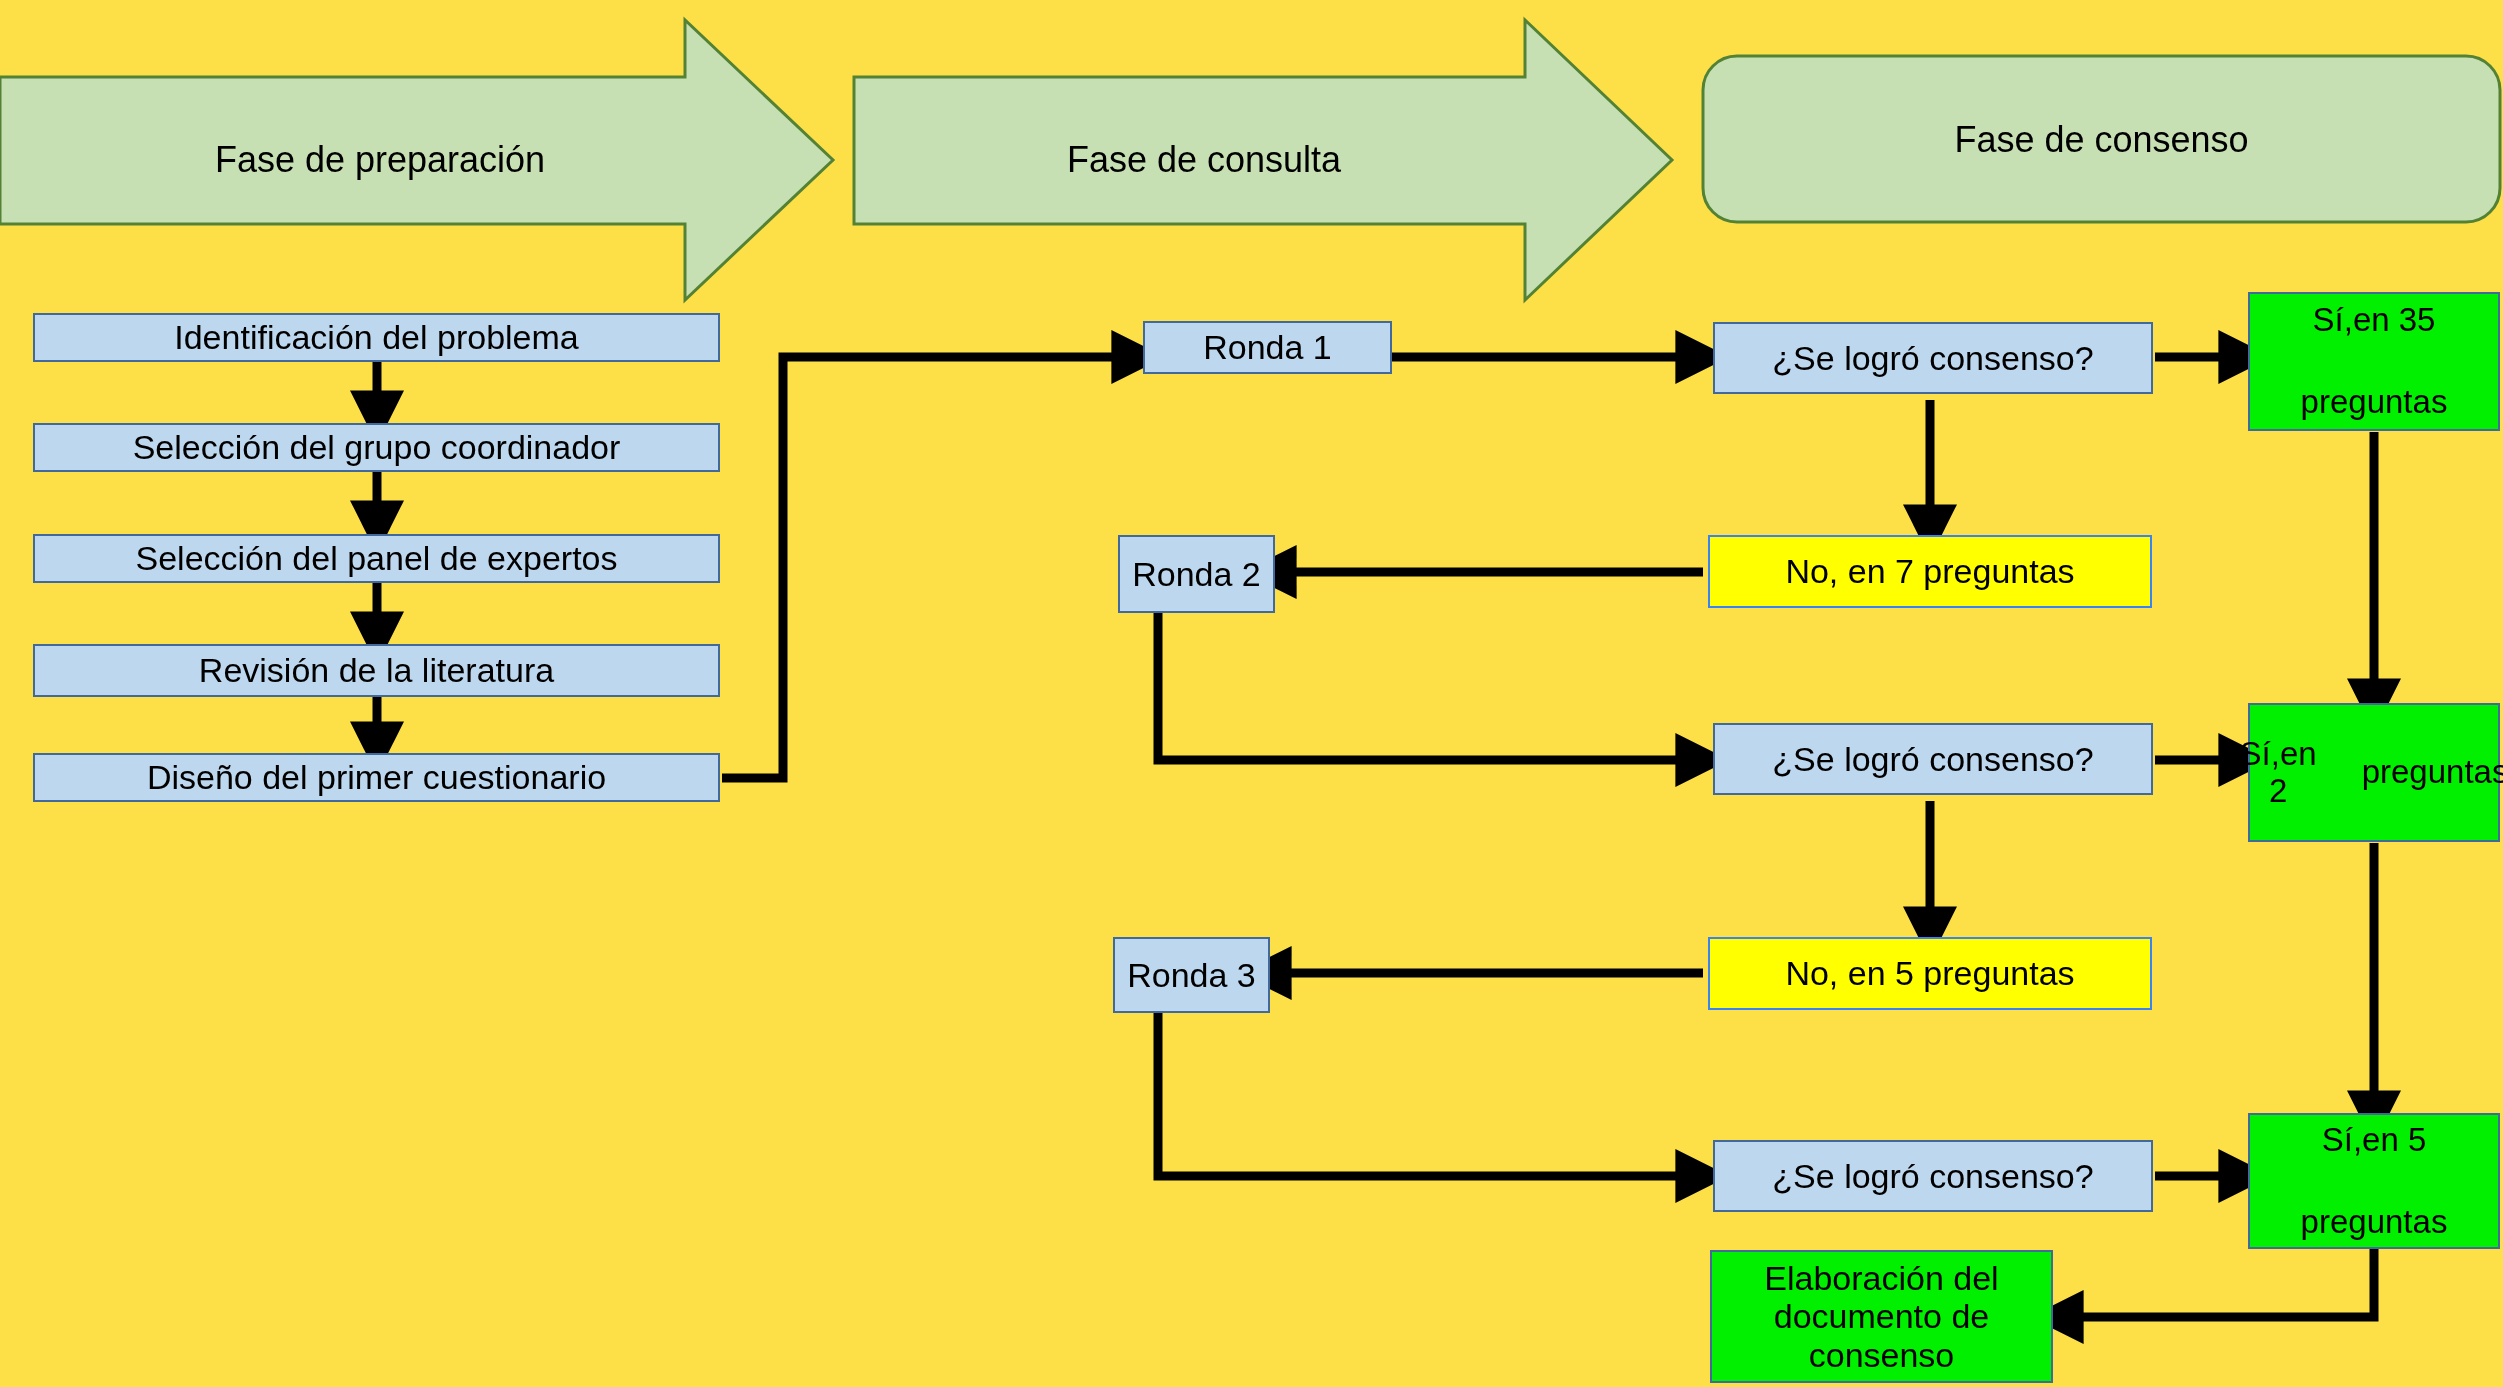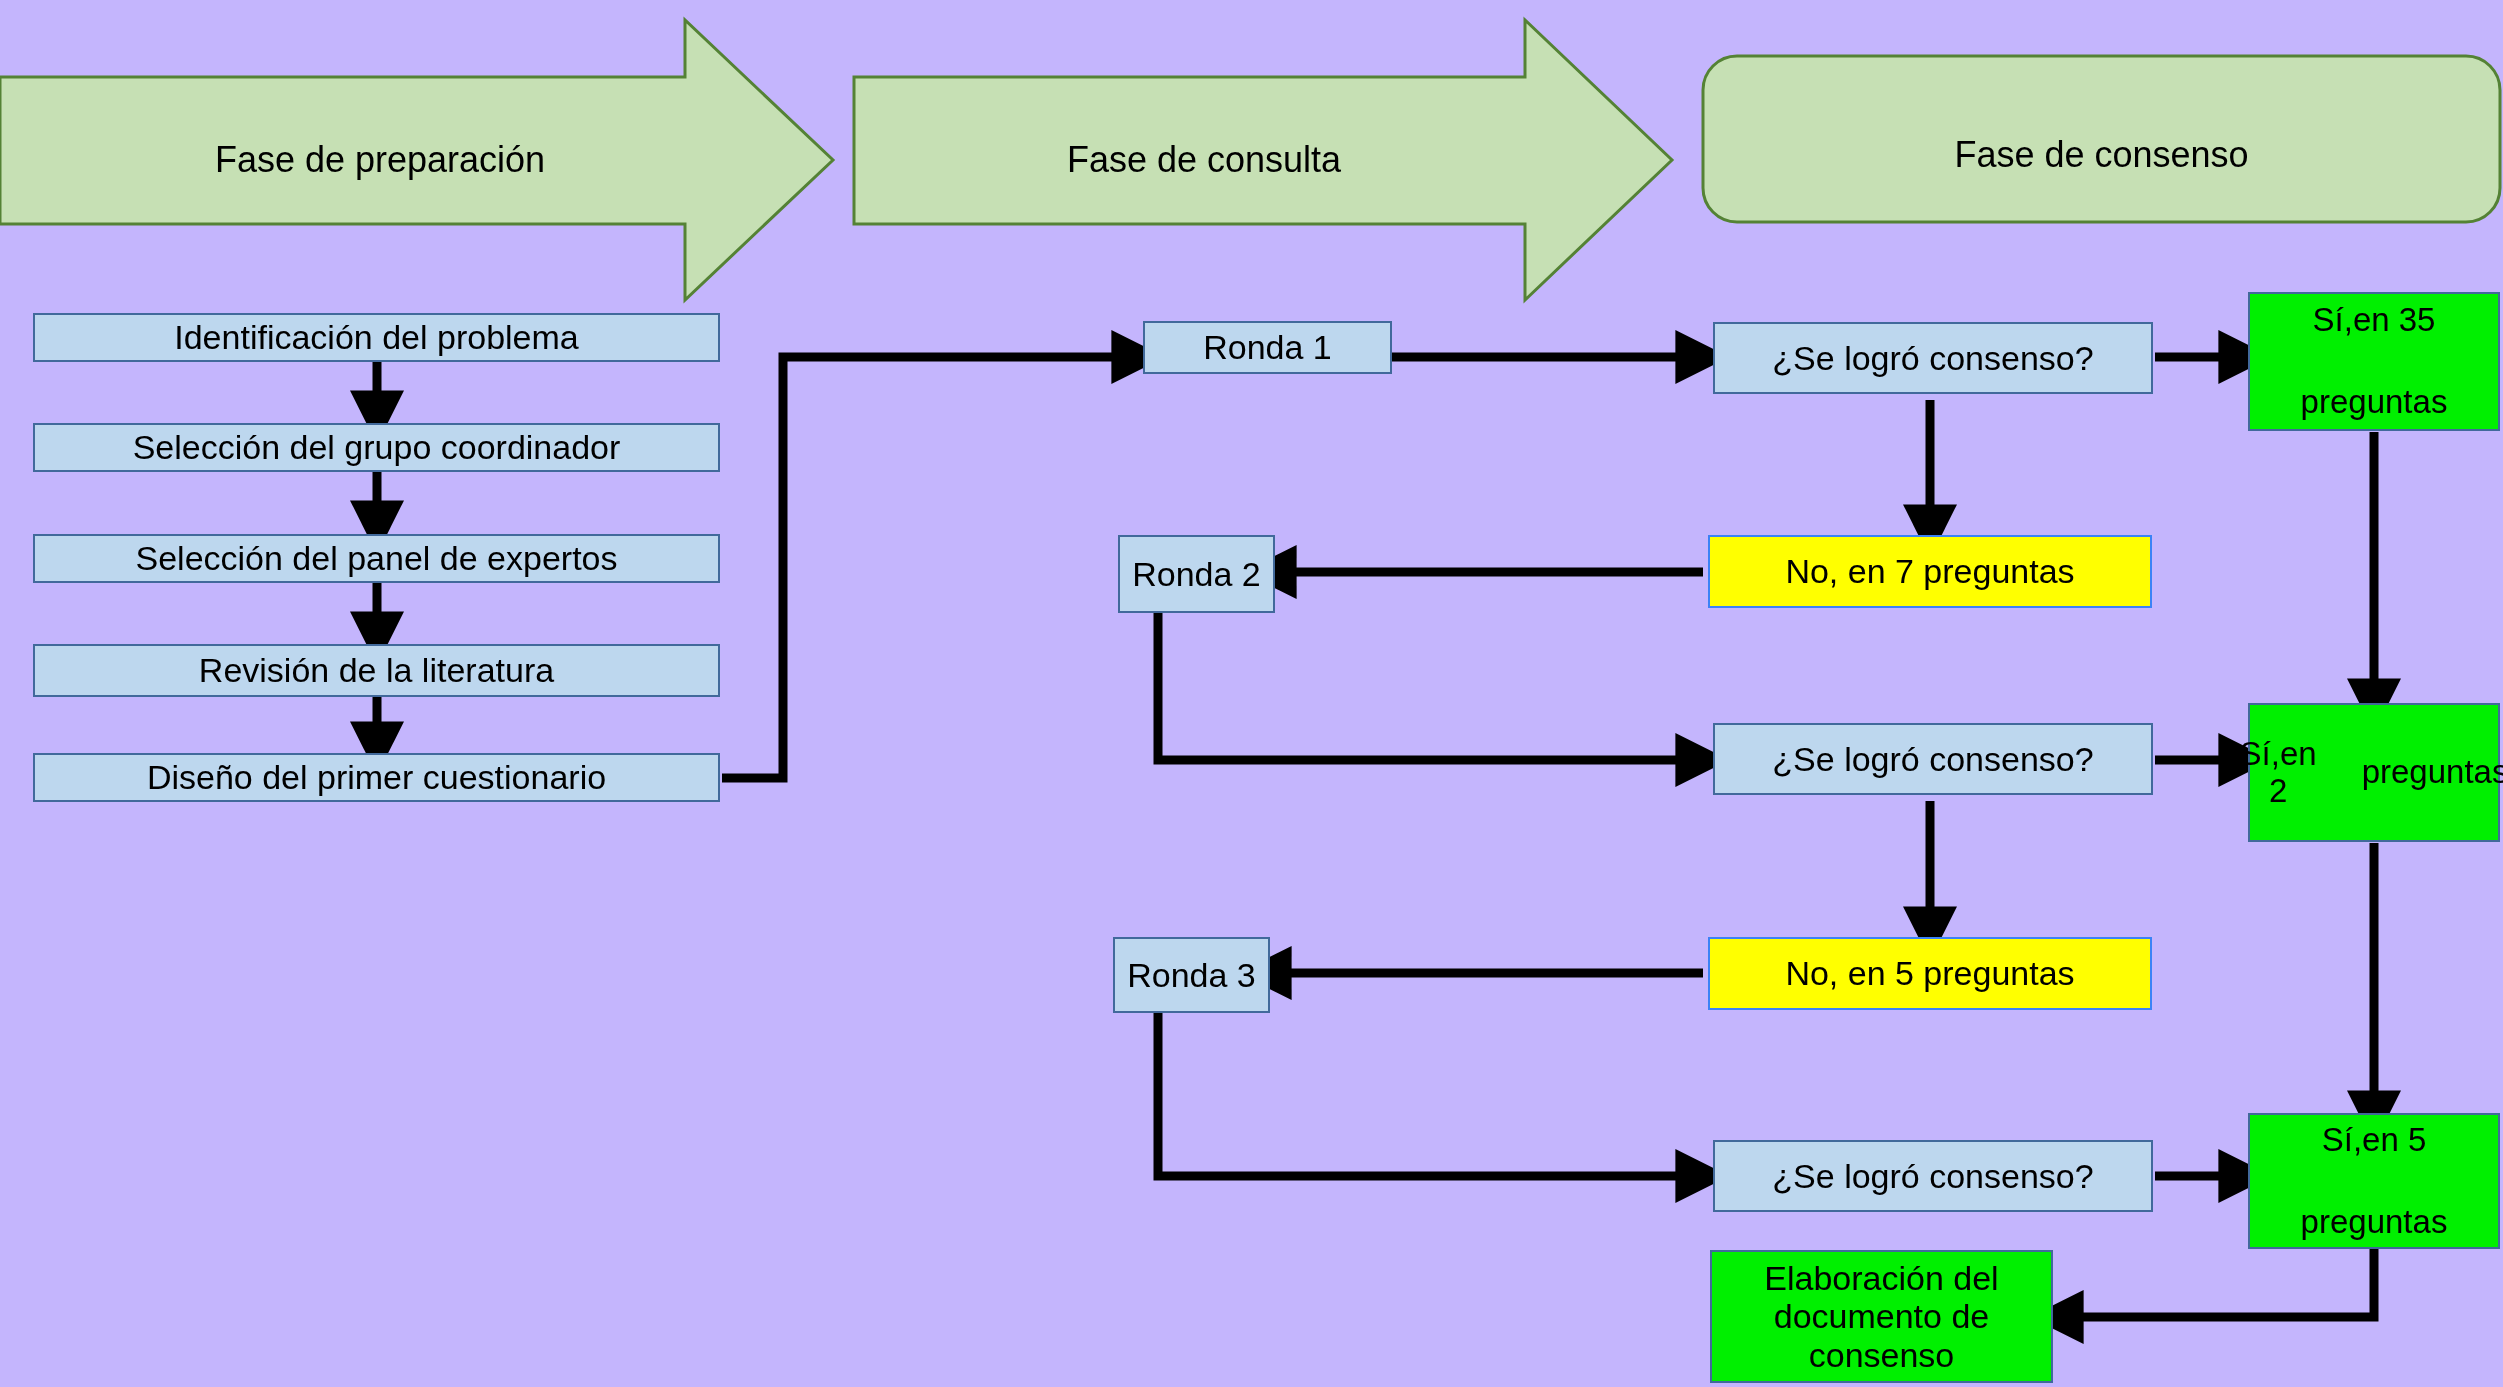--- a/index.html
+++ b/index.html
@@ -1,18 +1,18 @@
 <!DOCTYPE html>
 <html><head>
 <meta charset="utf-8">
 <style>
   html,body{margin:0;padding:0;background:#ffffff;}
   body{width:2503px;height:1387px;overflow:hidden;
        font-family:"Liberation Sans","DejaVu Sans",sans-serif;}
-  #stage{position:relative;width:2503px;height:1387px;background:#c4b5fd;}
+  #stage{position:relative;width:2503px;height:1387px;background:#fde047;}
   svg.layer{position:absolute;left:0;top:0;width:2503px;height:1387px;}
   .node{position:absolute;box-sizing:border-box;display:flex;align-items:center;
         justify-content:center;text-align:center;color:#000;line-height:1.12;}
   .blue{background:#bdd7ee;border:2px solid #41699b;}
   .green{background:#00f000;border:2px solid #41699b;}
   .yellow{background:#ffff00;border:2px solid #3b82f6;text-align:center;}
   .phasearrow-label,.phase-label{position:absolute;display:flex;align-items:center;
         justify-content:center;text-align:center;color:#000;}
   .f34{font-size:34px;}
   .f33{font-size:33px;gap:45px;}
@@ -74,21 +74,21 @@
       <path d="M2374,1249 L2374,1317 L2062,1317"></path>
     </g>
   </svg>
 
   <div class="phase-label f36" style="left:0px;top:128px;width:760px;height:64px;">
     <span>Fase  de preparación</span>
   </div>
   <div class="phase-label f36" style="left:854px;top:128px;width:700px;height:64px;">
     <span>Fase de consulta</span>
   </div>
-  <div class="phase-label f36" style="left:1703px;top:123px;width:797px;height:64px;justify-content:center;">
+  <div class="phase-label f36" style="left:1703px;top:108px;width:797px;height:64px;justify-content:center;">
     <span>Fase de consenso</span>
   </div>
 
   <div class="node blue f34" style="left:33px;top:313px;width:687px;height:49px;">
     <span>Identificación del problema</span>
   </div>
   <div class="node blue f34" style="left:33px;top:423px;width:687px;height:49px;">
     <span>Selección del grupo coordinador</span>
   </div>
   <div class="node blue f34" style="left:33px;top:534px;width:687px;height:49px;">

